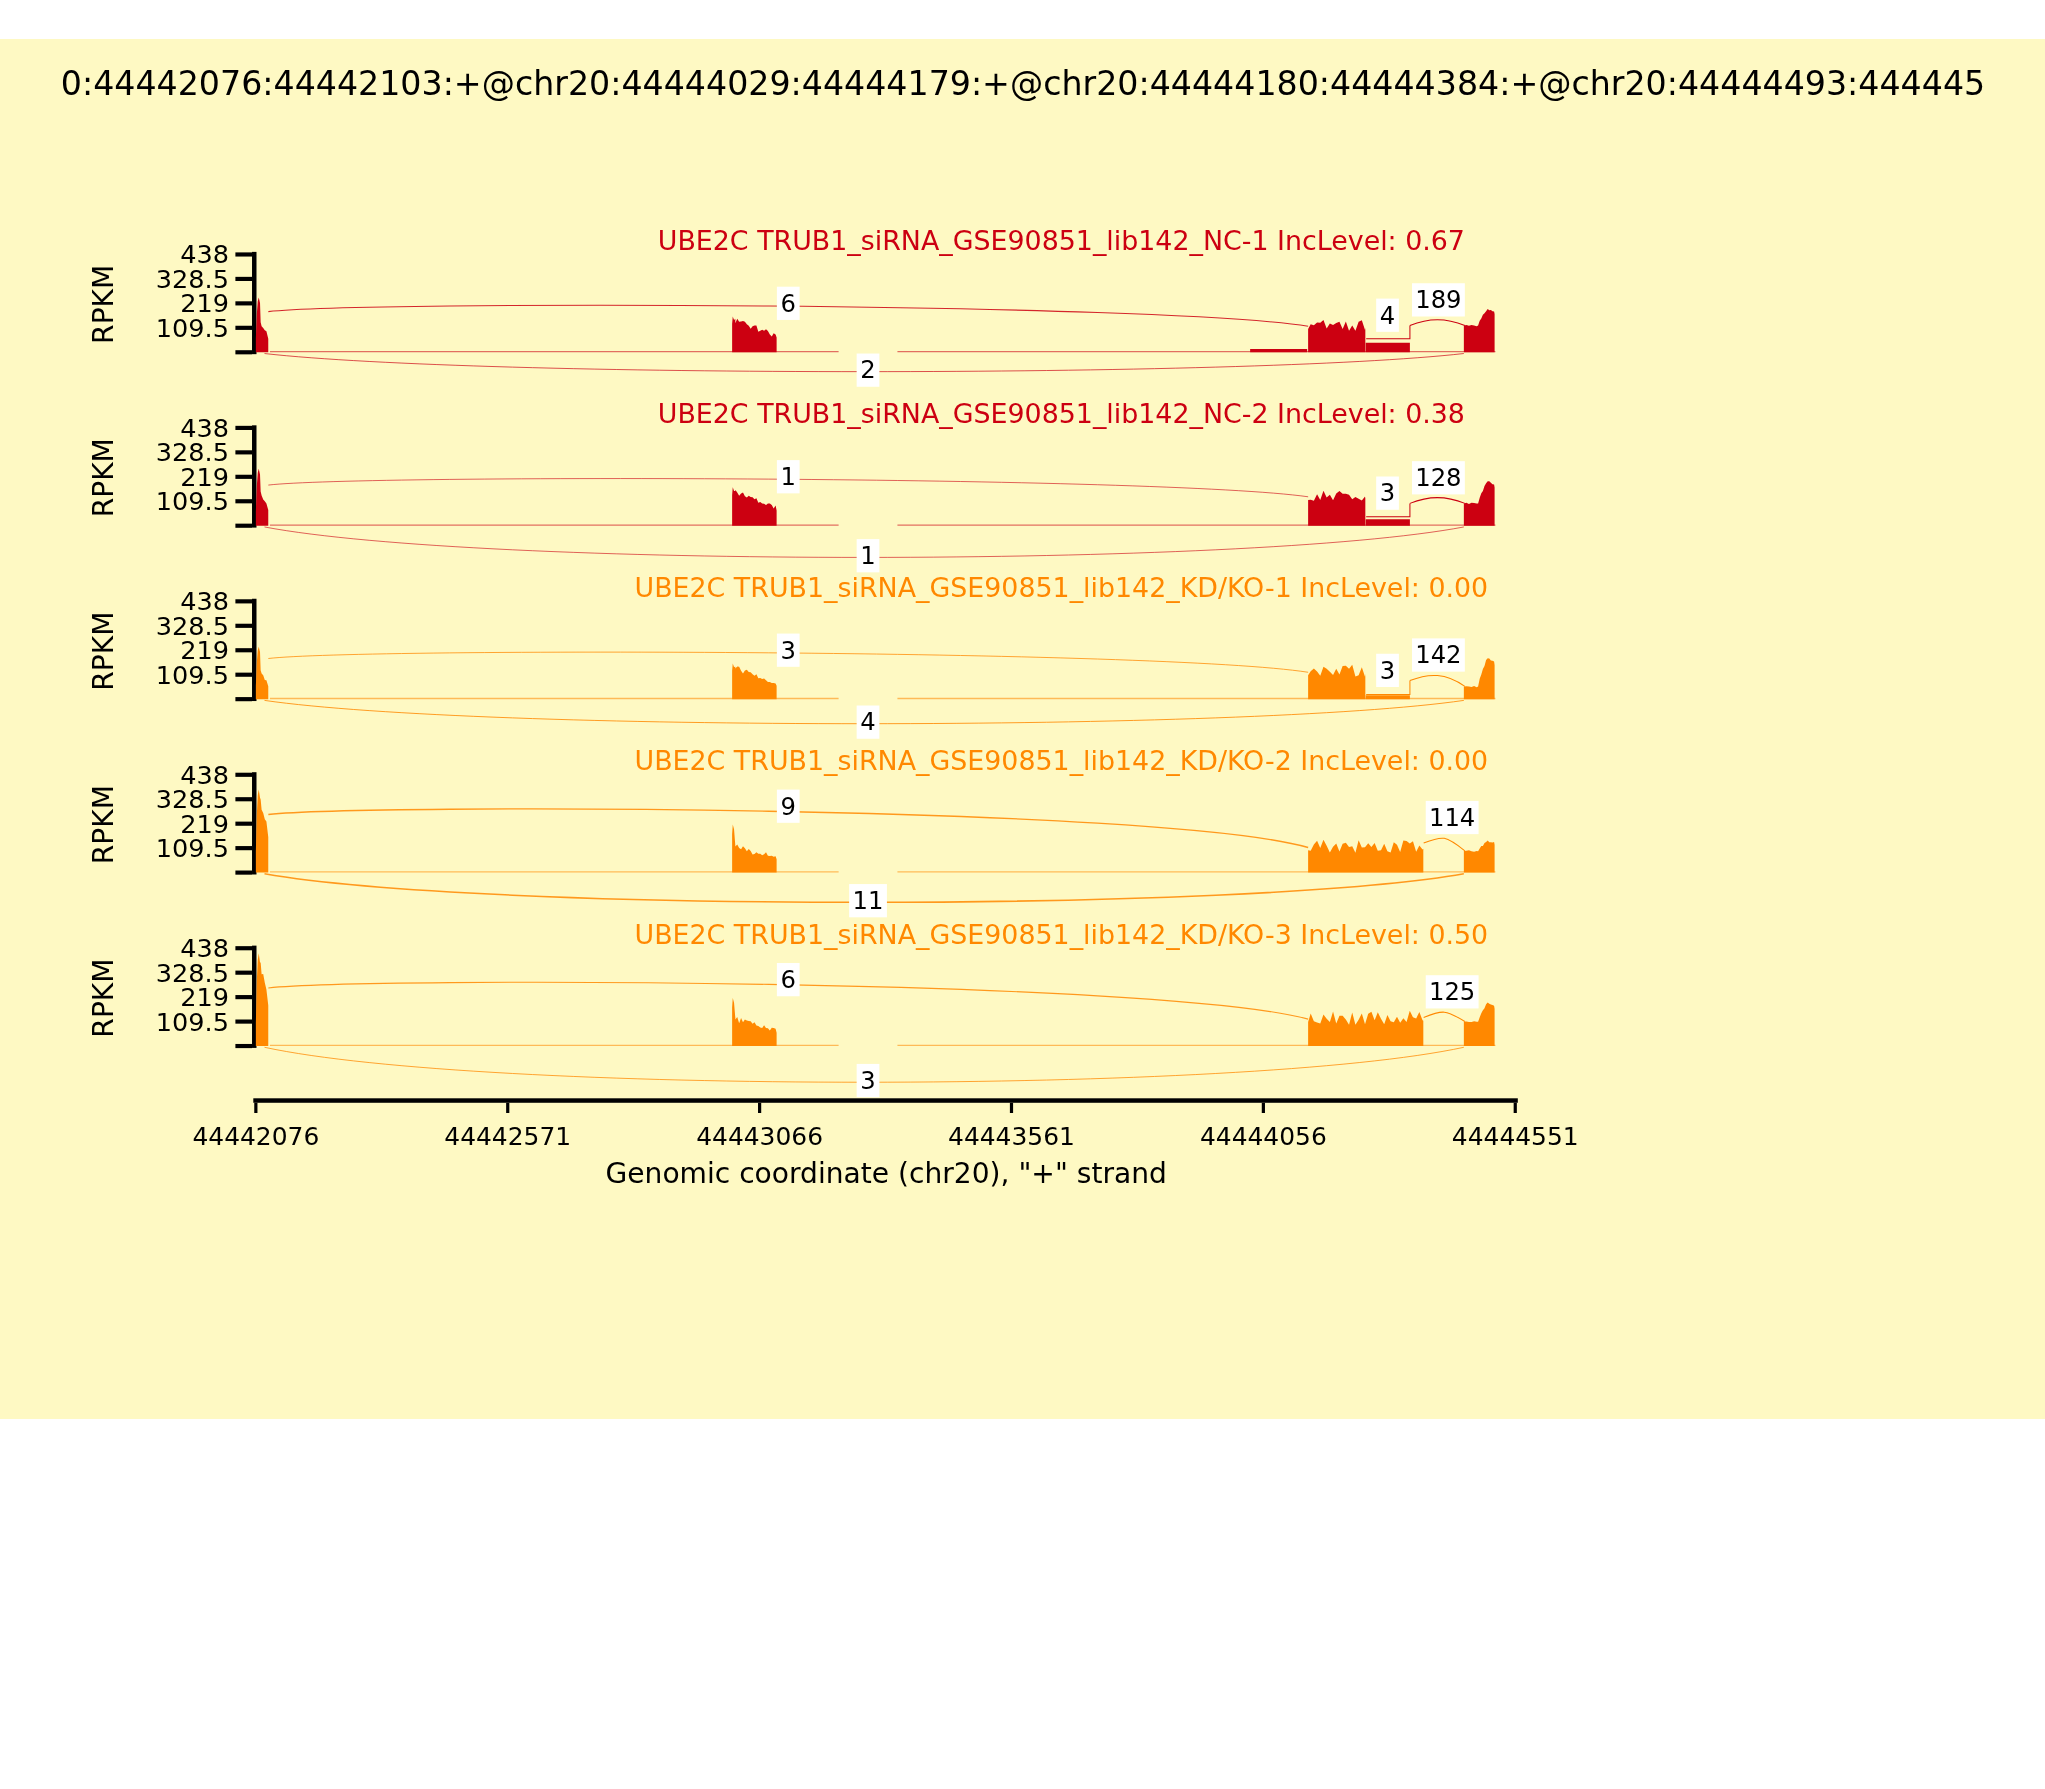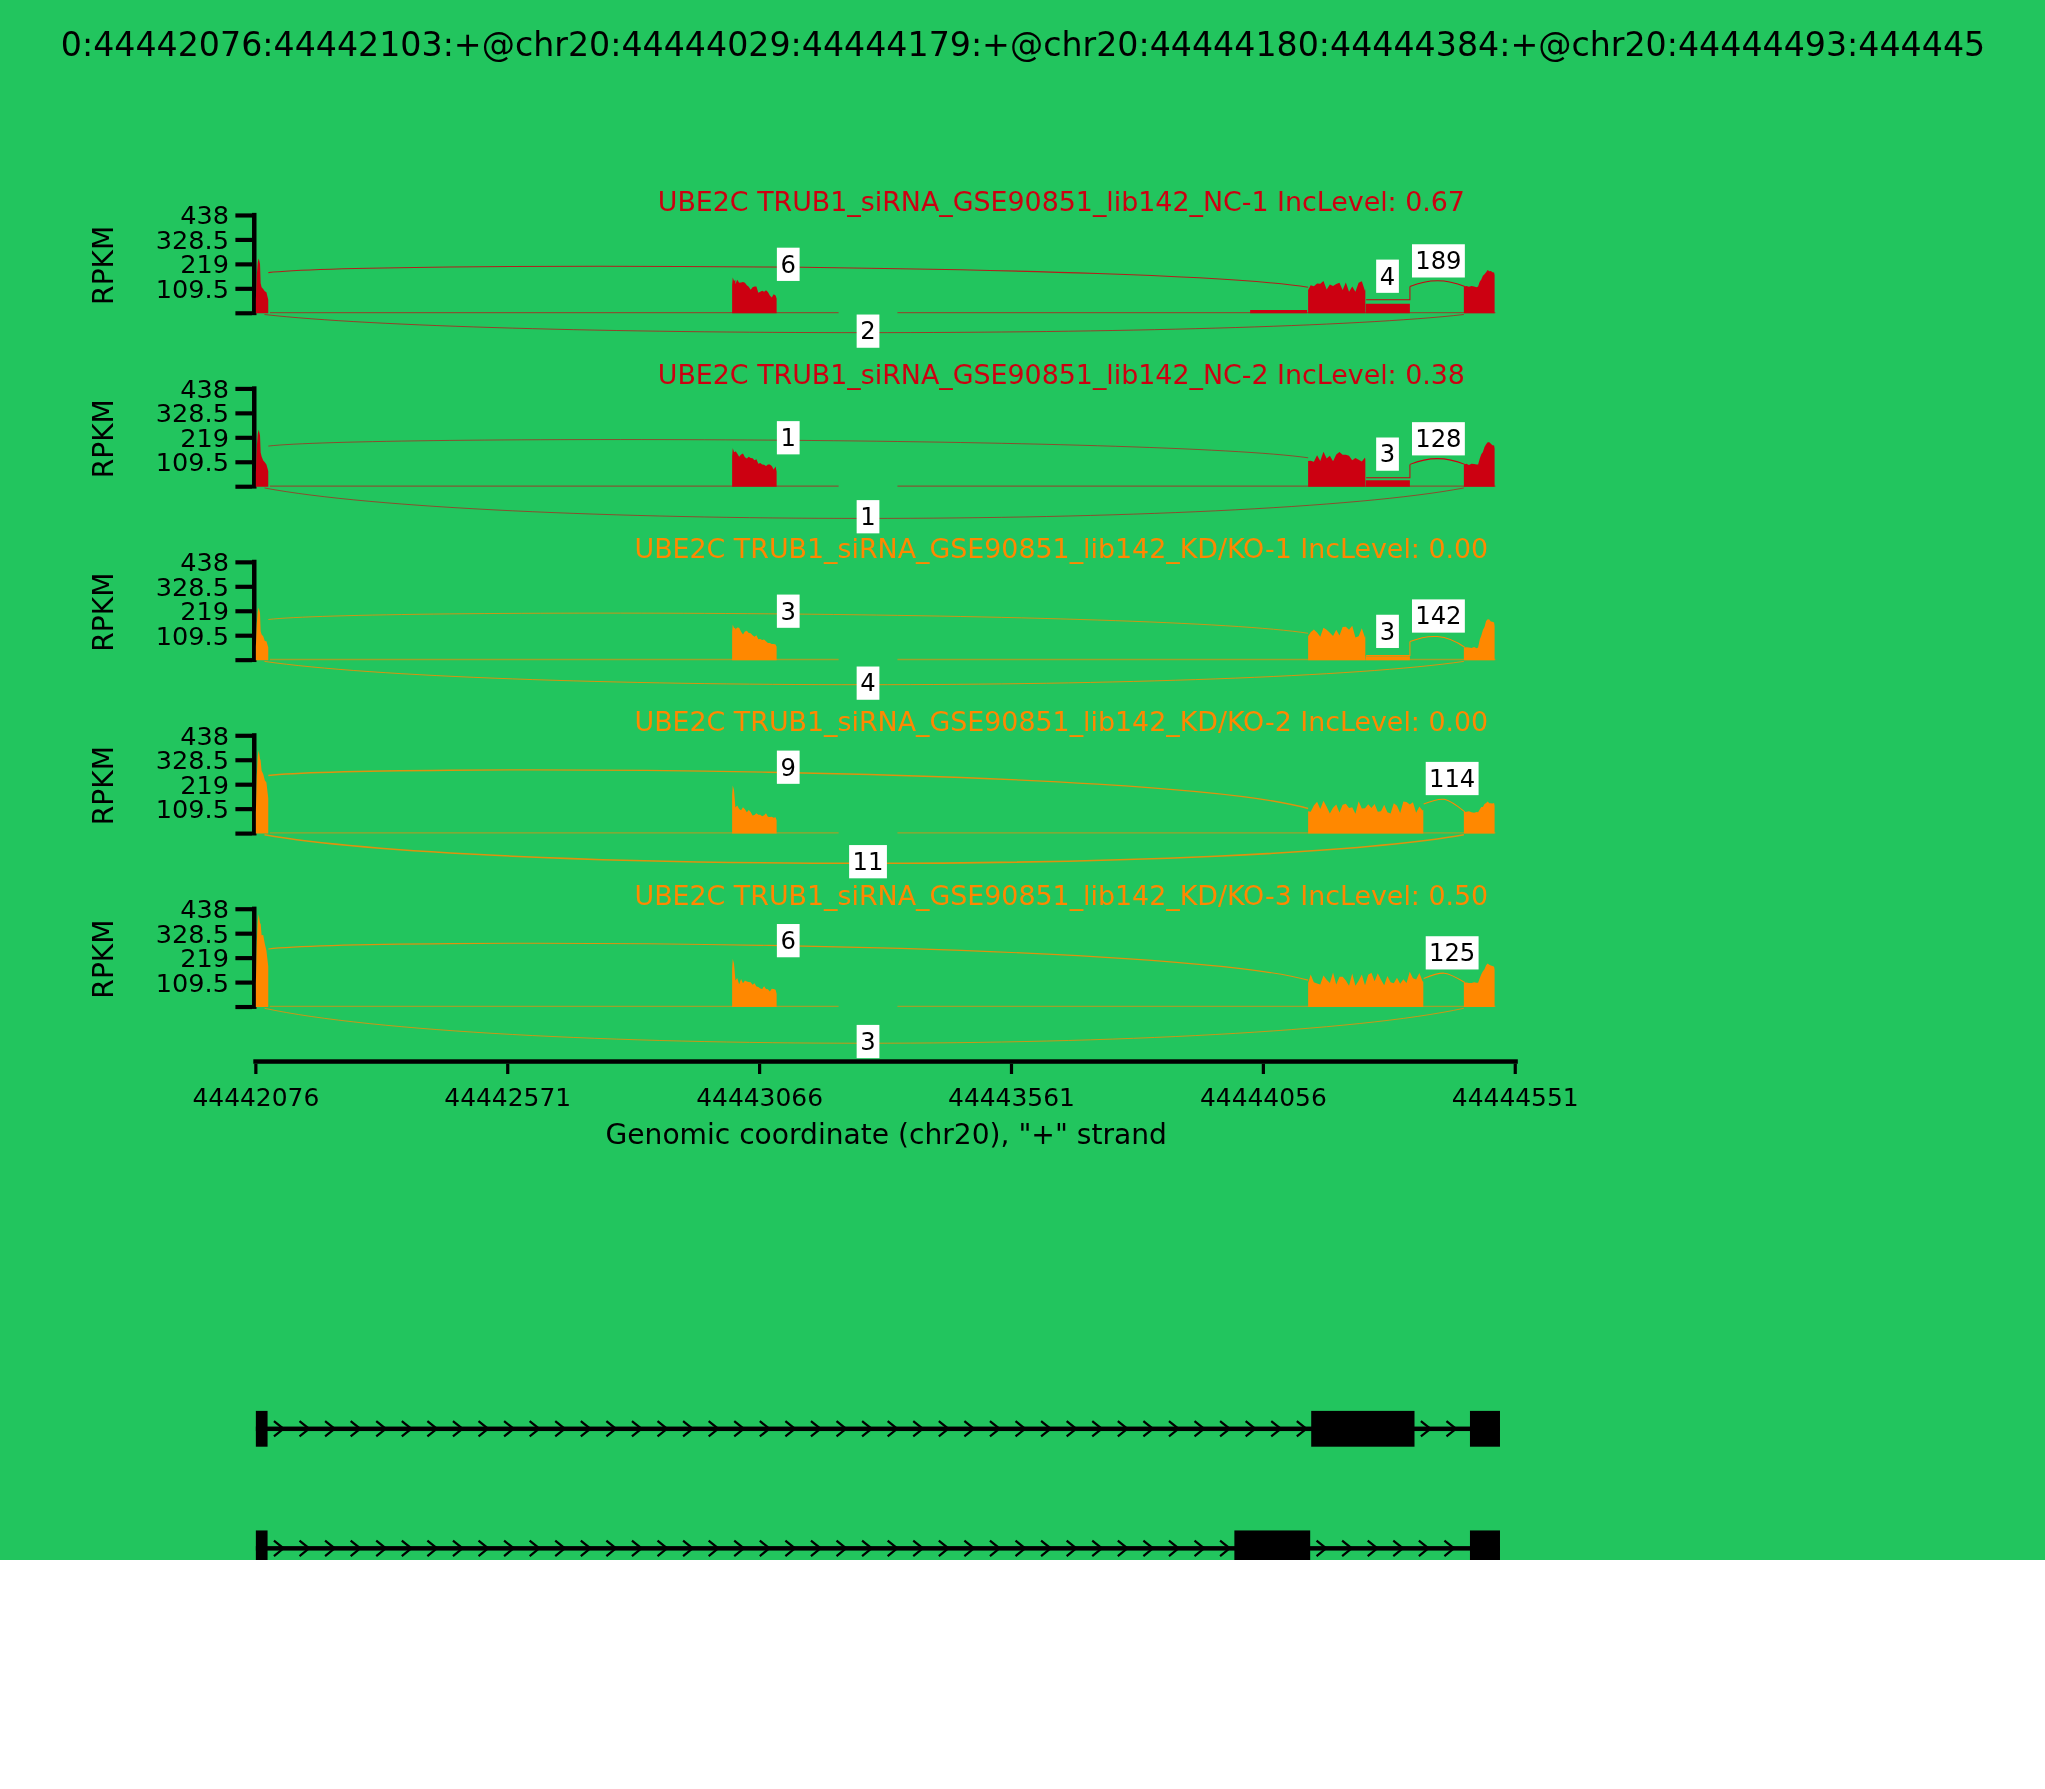--- a/index.html
+++ b/index.html
@@ -1,16 +1,16 @@
 <!DOCTYPE html>
 <html style="font-size:10.2px"><head>
 <meta charset="utf-8">
 <style>
   html,body{margin:0;padding:0;background:#fff;}
-  #page{width:2046px;height:1560px;position:relative;background:#22c55e;overflow:hidden;}
+  #page{width:2046px;height:1380px;position:relative;background:#fef9c3;overflow:hidden;margin-top:39px;}
   svg{display:block;font-family:"DejaVu Sans",sans-serif;}
   text{font-family:"DejaVu Sans",sans-serif;}
 </style>
 </head>
 <body>
 
 <div id="page">
   <svg id="plot-svg" width="2046" height="1790" viewBox="0 0 3200 2800">
     <text x="1600" y="88" font-size="52" text-anchor="middle" fill="#000">0:44442076:44442103:+@chr20:44444029:44444179:+@chr20:44444180:44444384:+@chr20:44444493:444445</text>
     <g id="tracks-root">

